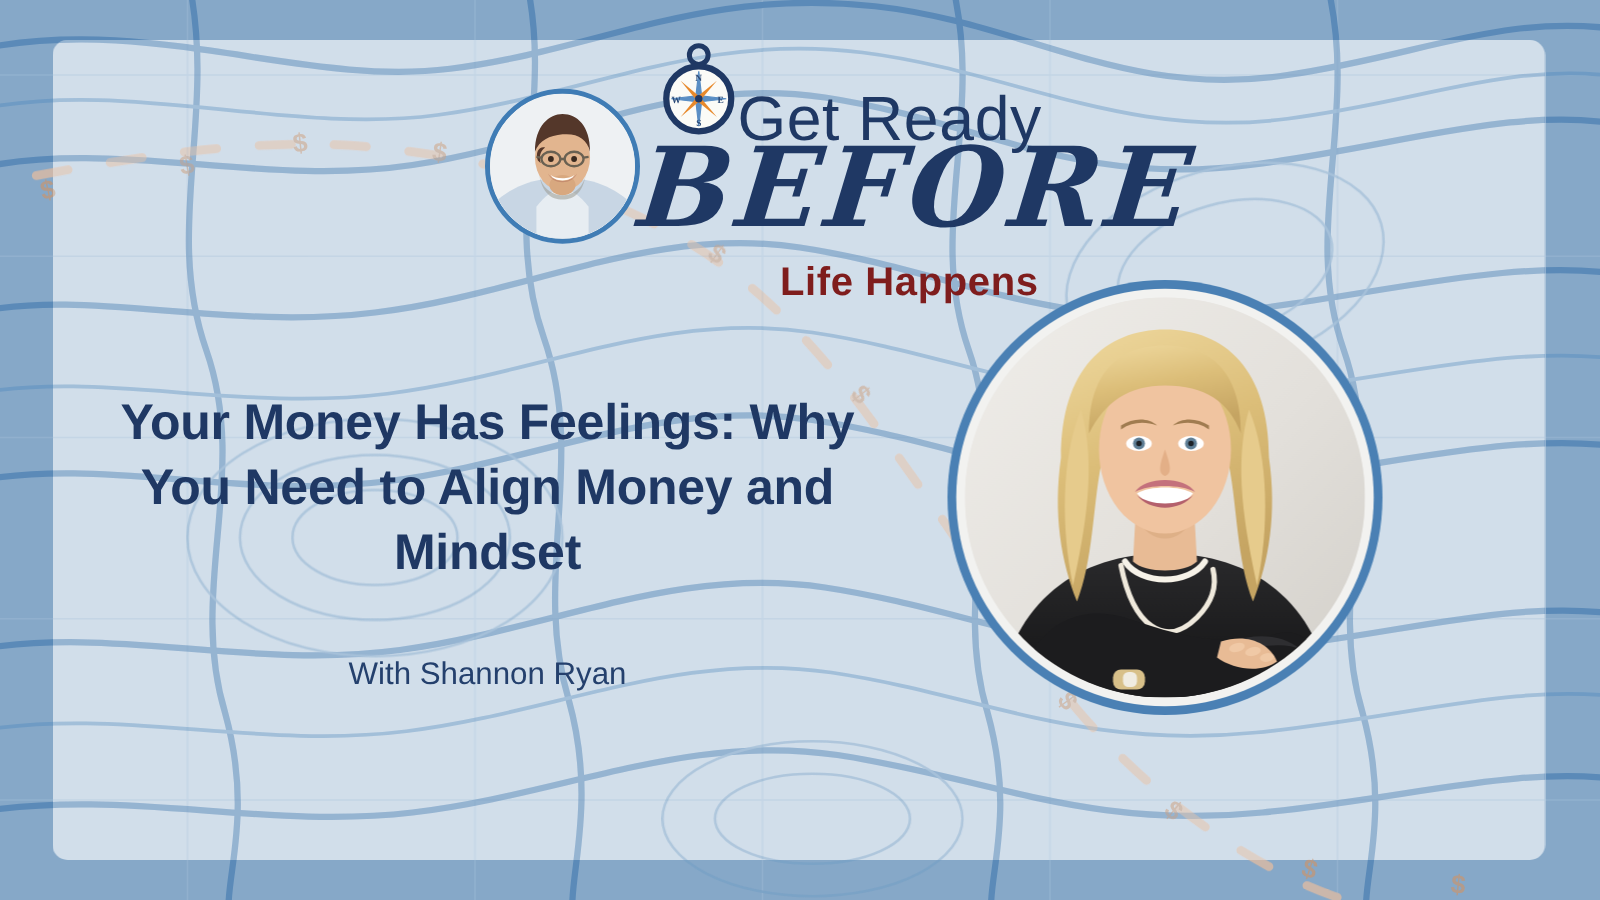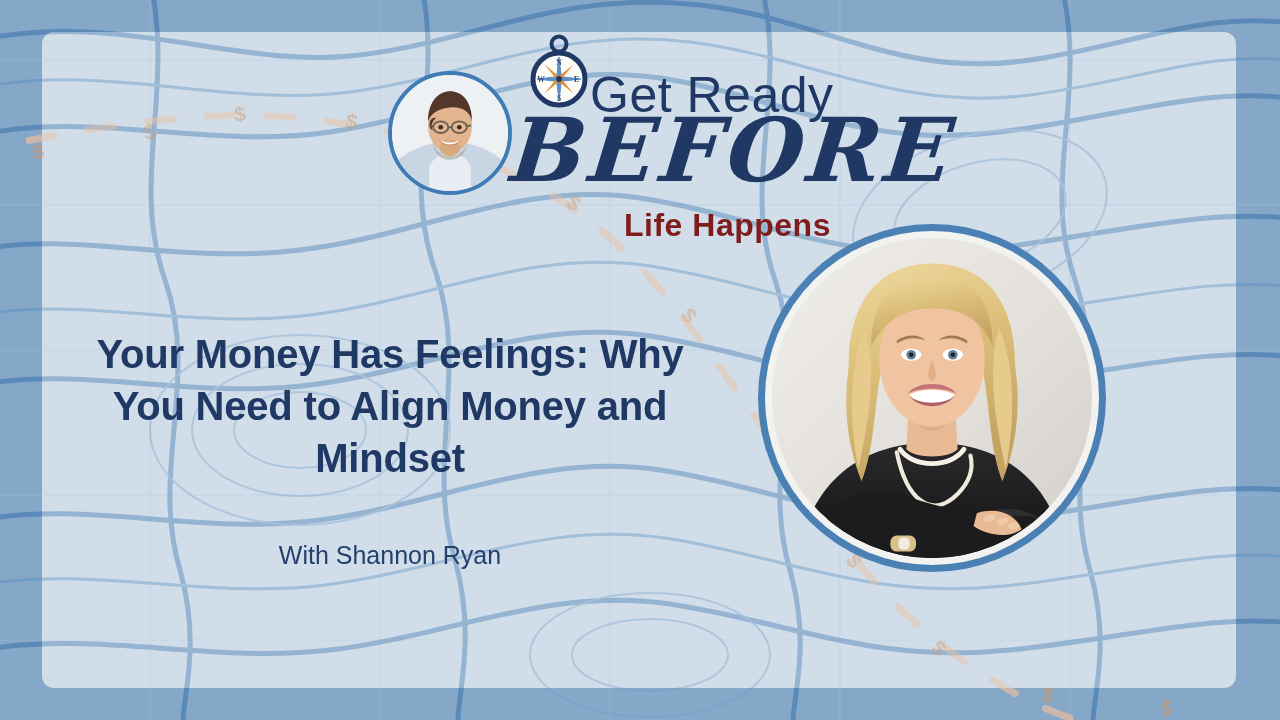--- a/index.html
+++ b/index.html
@@ -58,21 +58,21 @@
     font-size:32px;line-height:40px;font-weight:700;
     color:#7f1d1d;letter-spacing:0.5px;white-space:nowrap;
   }
 
   
   .episode{
     position:absolute;left:70px;top:312px;width:640px;
     text-align:center;
   }
   .episode-title{
-    margin:16px;
+    margin:0;
     font-size:40px;line-height:52px;font-weight:700;
     color:#1f3864;letter-spacing:-0.2px;
   }
   .episode-guest{
     margin:16px;padding-top:40px;
     font-size:25px;line-height:30px;font-weight:400;
     color:#24406d;
   }
 
   

